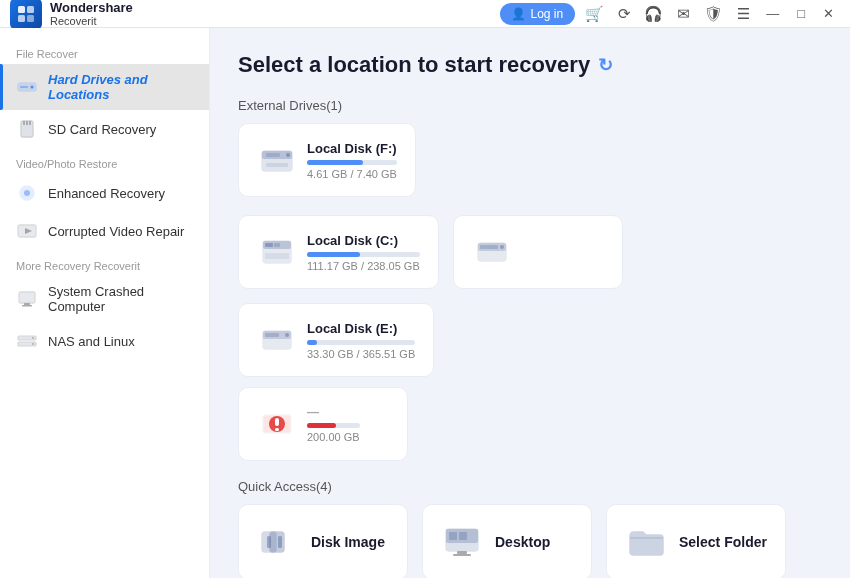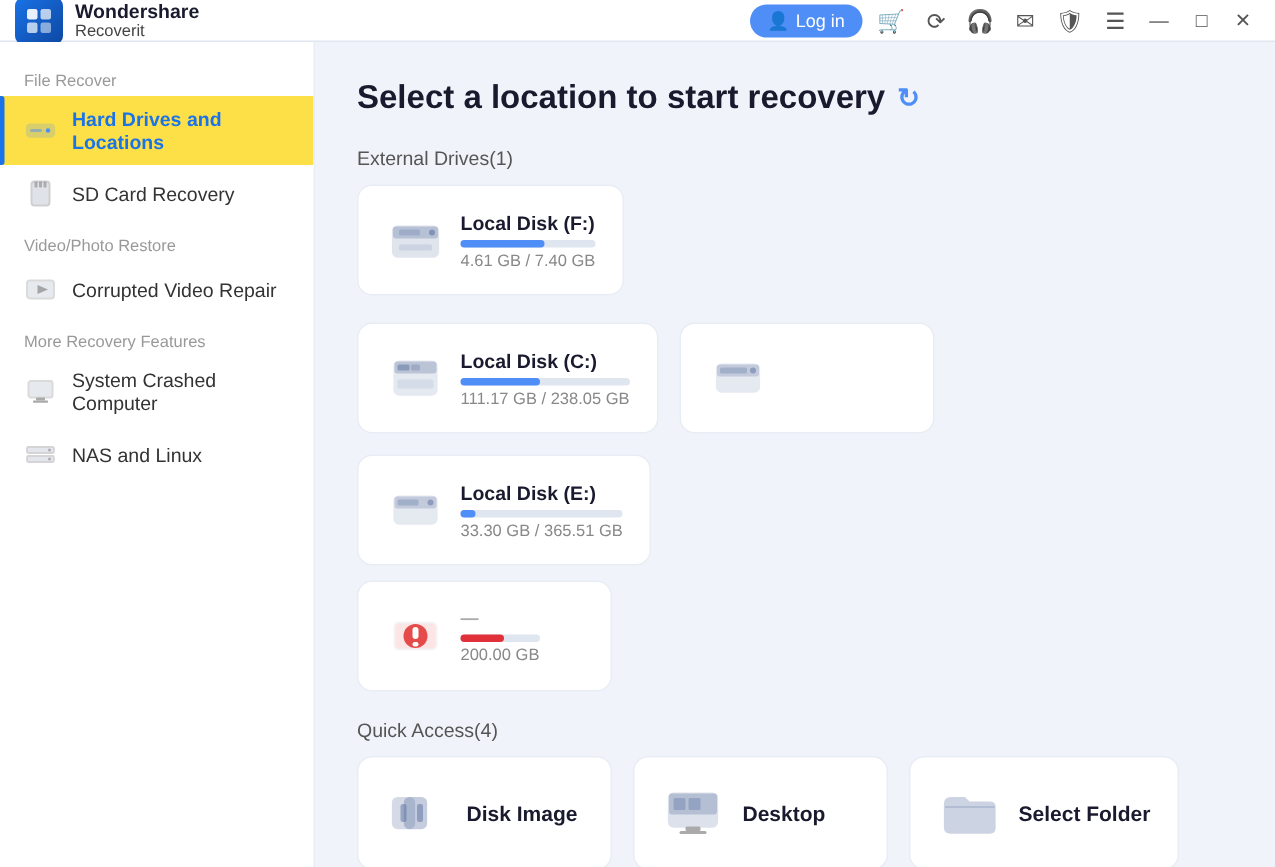--- a/index.html
+++ b/index.html
@@ -42,21 +42,21 @@
     }
     .sidebar-section-label {
       font-size: 11px; color: #999; padding: 10px 16px 4px 16px; font-weight: 500;
     }
     .sidebar-item {
       display: flex; align-items: center; gap: 10px;
       padding: 8px 16px; cursor: pointer; font-size: 13px; color: #333;
       border-radius: 0; position: relative;
     }
     .sidebar-item.active {
-      background: #fde047; color: #1a73e8; font-weight: 600;
+      background: #e5e5e5; color: #1a73e8; font-weight: 600; font-style: italic;
     }
     .sidebar-item.active::before {
       content: ''; position: absolute; left: 0; top: 0; bottom: 0;
       width: 3px; background: #1a73e8; border-radius: 0 2px 2px 0;
     }
     .sidebar-icon { width: 22px; height: 22px; display: flex; align-items: center; justify-content: center; flex-shrink: 0; }
 
     
     .content { flex: 1; padding: 24px 28px; overflow-y: auto; background: #f0f4fa; }
     .page-title { font-size: 22px; font-weight: 600; color: #1a1a2e; margin-bottom: 20px; display: flex; align-items: center; gap: 8px; }
@@ -152,32 +152,41 @@
           <rect x="7" y="3" width="2" height="4" rx="0.5" fill="#888" opacity="0.6"></rect>
           <rect x="10" y="3" width="2" height="4" rx="0.5" fill="#888" opacity="0.6"></rect>
           <rect x="13" y="3" width="2" height="4" rx="0.5" fill="#888" opacity="0.6"></rect>
         </svg>
       </span>
       <span>SD Card Recovery</span>
     </div>
 
     <div class="sidebar-section-label">Video/Photo Restore</div>
 
+    <div class="sidebar-item">
+      <span class="sidebar-icon">
+        <svg width="22" height="22" viewBox="0 0 22 22" fill="none">
+          <circle cx="11" cy="11" r="7" fill="#4f8ef7" opacity="0.15" stroke="#4f8ef7" stroke-width="1.5"></circle>
+          <circle cx="11" cy="11" r="3" fill="#4f8ef7" opacity="0.5"></circle>
+        </svg>
+      </span>
+      <span>Enhanced Recovery</span>
+    </div>
 
     <div class="sidebar-item">
       <span class="sidebar-icon">
         <svg width="22" height="22" viewBox="0 0 22 22" fill="none">
           <rect x="2" y="5" width="18" height="12" rx="2" fill="#b0b8c9" opacity="0.3" stroke="#888" stroke-width="1.3"></rect>
           <polygon points="9,8 16,11 9,14" fill="#888" opacity="0.7"></polygon>
         </svg>
       </span>
       <span>Corrupted Video Repair</span>
     </div>
 
-    <div class="sidebar-section-label">More Recovery Features</div>
+    <div class="sidebar-section-label">More Recovery Recoverit</div>
 
     <div class="sidebar-item">
       <span class="sidebar-icon">
         <svg width="22" height="22" viewBox="0 0 22 22" fill="none">
           <rect x="3" y="4" width="16" height="11" rx="1.5" fill="#b0b8c9" opacity="0.3" stroke="#888" stroke-width="1.3"></rect>
           <rect x="8" y="15" width="6" height="2" rx="0.5" fill="#aaa"></rect>
           <rect x="6" y="17" width="10" height="1.5" rx="0.5" fill="#aaa"></rect>
         </svg>
       </span>
       <span>System Crashed Computer</span>

